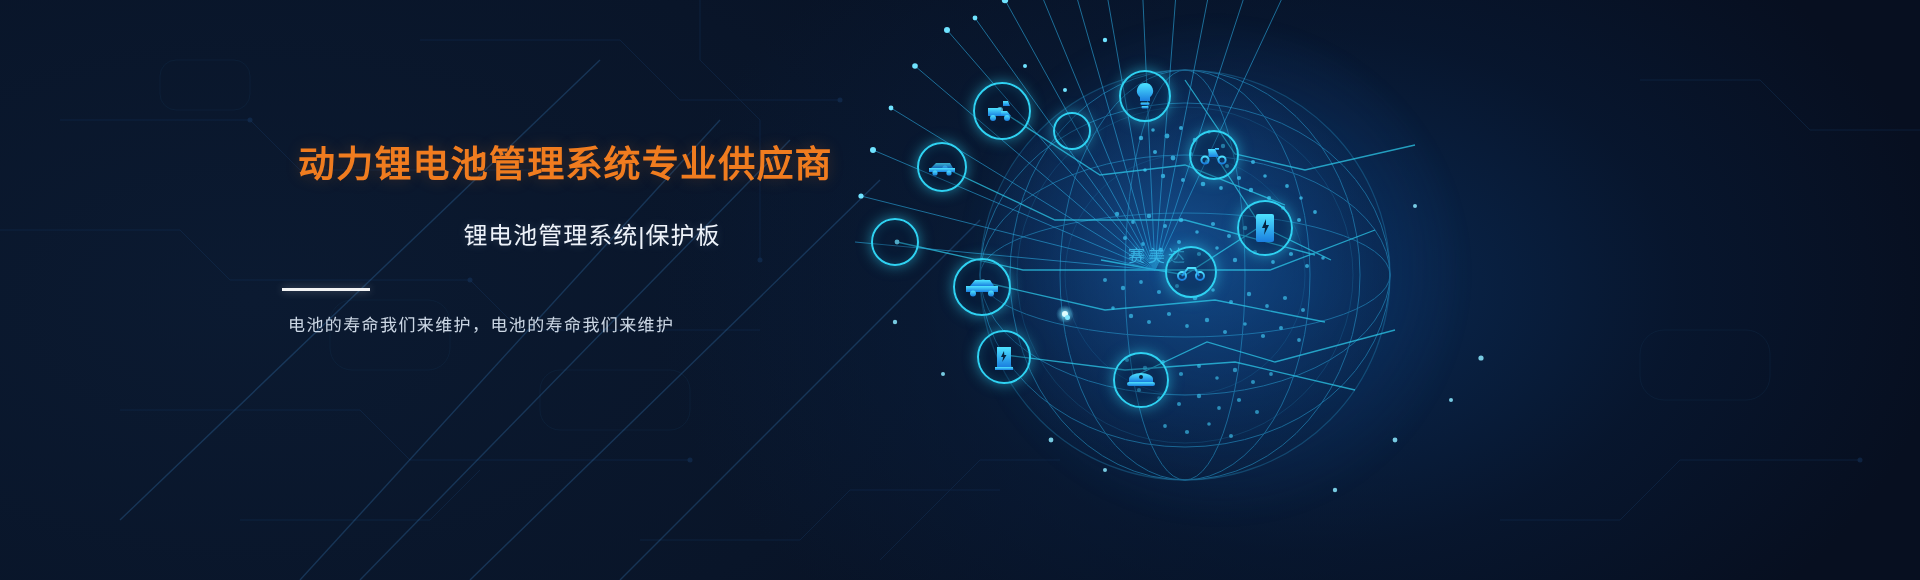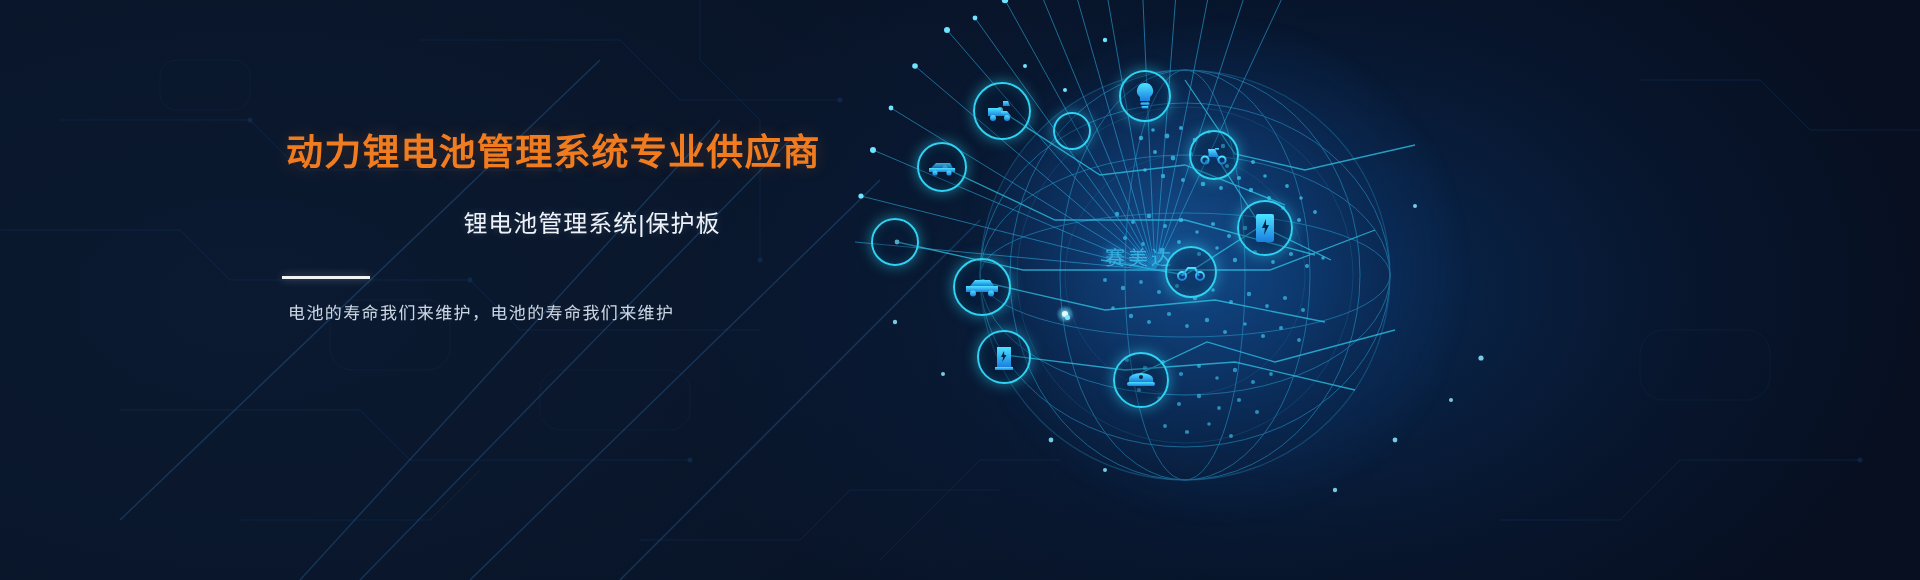--- a/index.html
+++ b/index.html
@@ -18,21 +18,21 @@
   }
   
   .circuit{position:absolute;inset:0;opacity:.55;pointer-events:none;}
   .veins{position:absolute;inset:0;opacity:.5;pointer-events:none;}
 
   
   .copy{position:absolute;left:282px;top:126px;width:620px;}
   .headline{
     color:#f07c1f;
     font-size:37px;line-height:46px;letter-spacing:1.2px;
-    font-weight:700;margin:4px;white-space:nowrap;
+    font-weight:700;margin:16px;white-space:nowrap;
     text-shadow:0 0 16px rgba(240,124,31,0.22);
   }
   .subhead{
     color:#eef3fa;
     font-size:24px;line-height:40px;letter-spacing:1px;
     font-weight:400;margin:28px 0 0 0;white-space:nowrap;
     text-shadow:0 0 10px rgba(210,230,255,0.18);
     text-align:center;
   }
   .rule{
@@ -51,22 +51,22 @@
     position:absolute;left:855px;top:-30px;width:660px;height:640px;
   }
   .glow{
     position:absolute;left:105px;top:55px;width:500px;height:500px;
     border-radius:50%;
     background:radial-gradient(circle at 52% 48%, rgba(24,118,210,0.30) 0%, rgba(16,80,160,0.16) 45%, rgba(10,40,90,0.0) 70%);
     filter:blur(8px);
   }
   .globe-svg{position:absolute;left:0;top:0;}
   .brandmark{
-    position:absolute;left:250px;top:272px;
-    color:#39b7e8;font-size:20px;letter-spacing:3px;font-weight:500;
+    position:absolute;left:273px;top:272px;
+    color:#39b7e8;font-size:17px;letter-spacing:3px;font-weight:500;
     text-shadow:0 0 10px rgba(57,183,232,.85),0 0 22px rgba(40,140,220,.6);
     opacity:.95;
   }
   
   .node{
     position:absolute;border:2px solid #2fd2f2;border-radius:50%;
     background:rgba(8,30,60,0.30);
     box-shadow:0 0 14px rgba(47,210,242,.55), inset 0 0 12px rgba(47,210,242,.18);
     display:flex;align-items:center;justify-content:center;
   }

